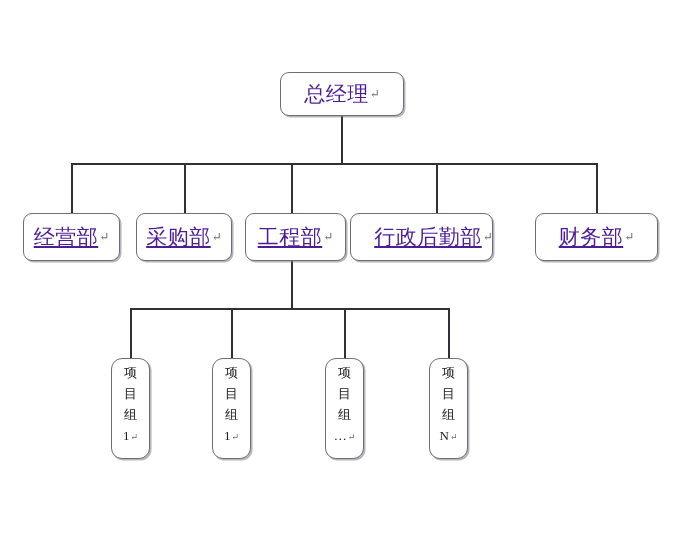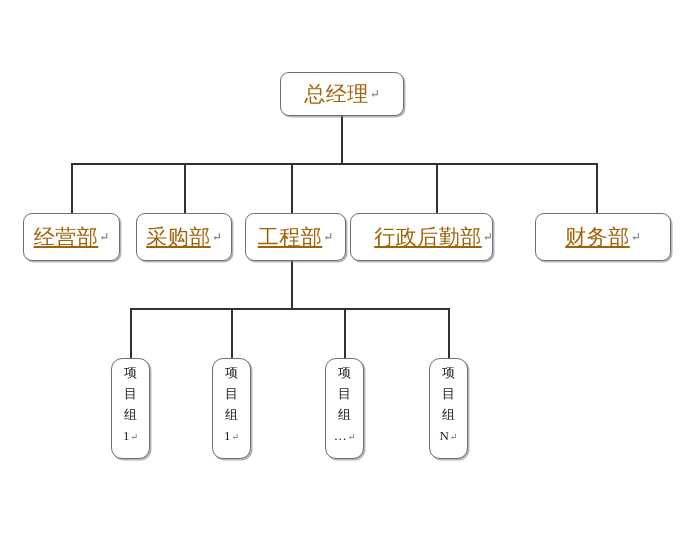--- a/index.html
+++ b/index.html
@@ -25,21 +25,21 @@
     background: #ffffff;
     border: 1px solid #6d6f76;
     border-radius: 9px;
     box-shadow: 1.5px 1.5px 0 0 rgba(120,122,128,0.55);
     display: flex;
     align-items: center;
     justify-content: center;
     z-index: 3;
   }
   .node .label {
-    color: #a16207;
+    color: #4c1d95;
     font-size: 21px;
     line-height: 1;
     white-space: nowrap;
     letter-spacing: 0.5px;
   }
   .node .cr {
     color: #6f6f75;
     font-size: 12px;
     margin-left: 1px;
     vertical-align: baseline;
@@ -128,21 +128,21 @@
   <div class="node dept" style="left:245px; width:101px;text-align:center;">
     <span class="label">工程部</span>
       <span class="cr">↵</span>
   </div>
 
   <div class="node dept" style="left:350px; width:143px;padding-left:24px;">
     <span class="label">行政后勤部</span>
       <span class="cr">↵</span>
   </div>
 
-  <div class="node dept" style="left:535px; width:136px;">
+  <div class="node dept" style="left:535px; width:123px;">
     <span class="label">财务部</span>
       <span class="cr">↵</span>
   </div>
 
   <div class="node team" style="left:111px;">
     <span class="vchar">项</span>
     <span class="vchar">目</span>
     <span class="vchar">组</span>
     <span class="vnum"><span>1</span><span class="cr">↵</span></span>
   </div>

